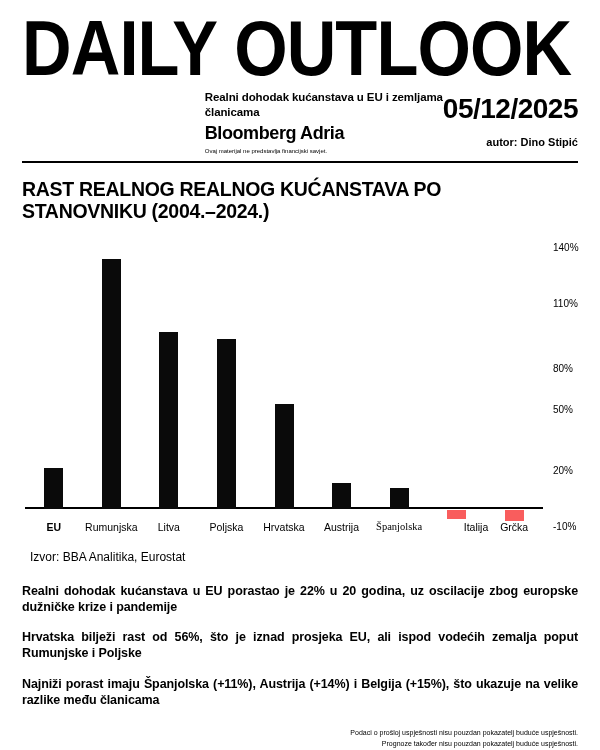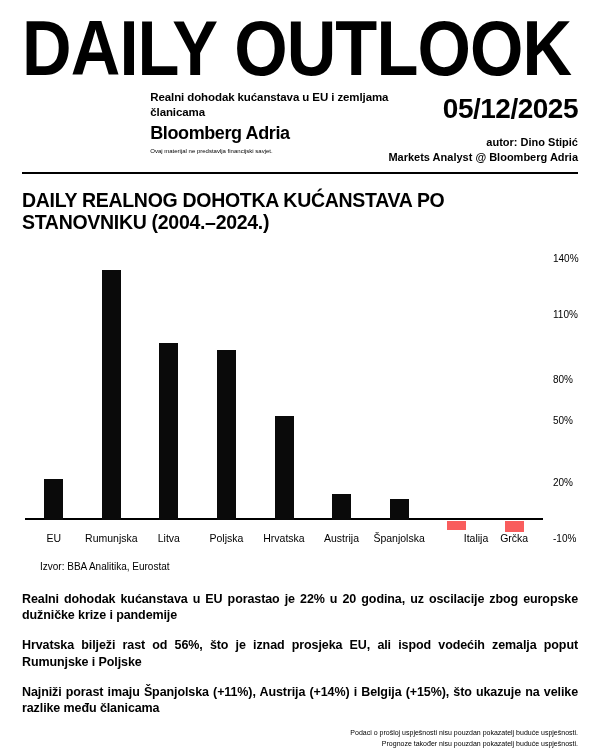--- a/index.html
+++ b/index.html
@@ -29,21 +29,21 @@
   .author-role { font-size: 11px; font-weight: bold; line-height: 1.35; }
   .rule { border: none; border-top: 2.5px solid #000; margin-top: 7px; }
 
   
   .chart-title { font-size: 19.5px; font-weight: bold; line-height: 1.13; letter-spacing: -0.3px; margin-top: 15px; }
   .chart-plot { position: relative; margin-left: 3px; margin-top: 21px; width: 553px; height: 292px; }
   .bar { position: absolute; width: 19px; }
   .axis-line { position: absolute; left: 0; top: 264.5px; width: 518px; height: 2px; background: #000; }
   .cat-label { position: absolute; top: 278px; width: 80px; text-align: center; font-size: 10.5px; }
   .y-tick { position: absolute; left: 528px; font-size: 10px; }
-  .source { font-size: 10px; margin-top: 15px; margin-left: 18px; }
+  .source { font-size: 12px; margin-top: 15px; margin-left: 8px; }
 
   
   .insights { margin-top: 19px; }
   .insights p {
     font-size: 12.5px; font-weight: bold; line-height: 1.3;
     text-align: justify; text-align-last: left;
     margin-bottom: 14px; letter-spacing: -0.1px;
   }
 
   
@@ -64,47 +64,46 @@
       <div class="subtitle">
         <span>Realni dohodak kućanstava u EU i zemljama</span><br>
         <span>članicama</span>
       </div>
       <div class="brand">Bloomberg Adria</div>
       <div class="tiny-disclaimer">Ovaj materijal ne predstavlja financijski savjet.</div>
     </div>
     <div class="header-right">
       <div class="date">05/12/2025</div>
       <div class="author">autor: Dino Stipić</div>
-      <div class="author-role">Markets Analyst @ Bloomberg Adria</div>
     </div>
   </div>
 
   <hr class="rule">
 
   <h2 class="chart-title">
-    <span>DAILY REALNOG DOHOTKA KUĆANSTAVA PO</span><br>
+    <span>RAST REALNOG REALNOG KUĆANSTAVA PO</span><br>
     <span>STANOVNIKU (2004.–2024.)</span>
   </h2>
 
   <div class="chart-plot">
     <div class="axis-line"></div>
   <div class="bar" style="left: 19.2778px; height: 41.008px; top: 224.992px; background: rgb(10, 10, 10);"></div>
-      <div class="cat-label" style="left: -11.2222px;">EU</div>
+      <div class="cat-label" style="left: -11.2222px; font-weight: bold;">EU</div>
       <div class="bar" style="left: 76.8333px; height: 249.776px; top: 16.224px; background: rgb(10, 10, 10);"></div>
       <div class="cat-label" style="left: 46.3333px;">Rumunjska</div>
       <div class="bar" style="left: 134.389px; height: 177.08px; top: 88.92px; background: rgb(10, 10, 10);"></div>
       <div class="cat-label" style="left: 103.889px;">Litva</div>
       <div class="bar" style="left: 191.944px; height: 169.624px; top: 96.376px; background: rgb(10, 10, 10);"></div>
       <div class="cat-label" style="left: 161.444px; text-align: center;">Poljska</div>
       <div class="bar" style="left: 249.5px; height: 104.384px; top: 161.616px; background: rgb(10, 10, 10);"></div>
       <div class="cat-label" style="left: 219px;">Hrvatska</div>
       <div class="bar" style="left: 307.056px; height: 26.096px; top: 239.904px; background: rgb(10, 10, 10);"></div>
       <div class="cat-label" style="left: 276.556px;">Austrija</div>
       <div class="bar" style="left: 364.611px; height: 20.504px; top: 245.496px; background: rgb(10, 10, 10);"></div>
-      <div class="cat-label" style="left: 334.111px;">Španjolska</div>
+      <div class="cat-label" style="left: 334.111px; font-family: Liberation Serif, serif;">Španjolska</div>
       <div class="bar" style="left: 422.167px; height: 9.32px; top: 267px; background: rgb(249, 93, 93);"></div>
       <div class="cat-label" style="left: 411px;">Italija</div>
       <div class="bar" style="left: 479.722px; height: 11.184px; top: 267px; background: rgb(249, 93, 93);"></div>
       <div class="cat-label" style="left: 449.222px;">Grčka</div>
       <div class="y-tick" style="top: -0.96px;">140%</div>
       <div class="y-tick" style="top: 54.96px;">110%</div>
       <div class="y-tick" style="top: 120px;">80%</div>
       <div class="y-tick" style="top: 161px;">50%</div>
       <div class="y-tick" style="top: 222.72px;">20%</div>
       <div class="y-tick" style="top: 278.64px;">-10%</div>

